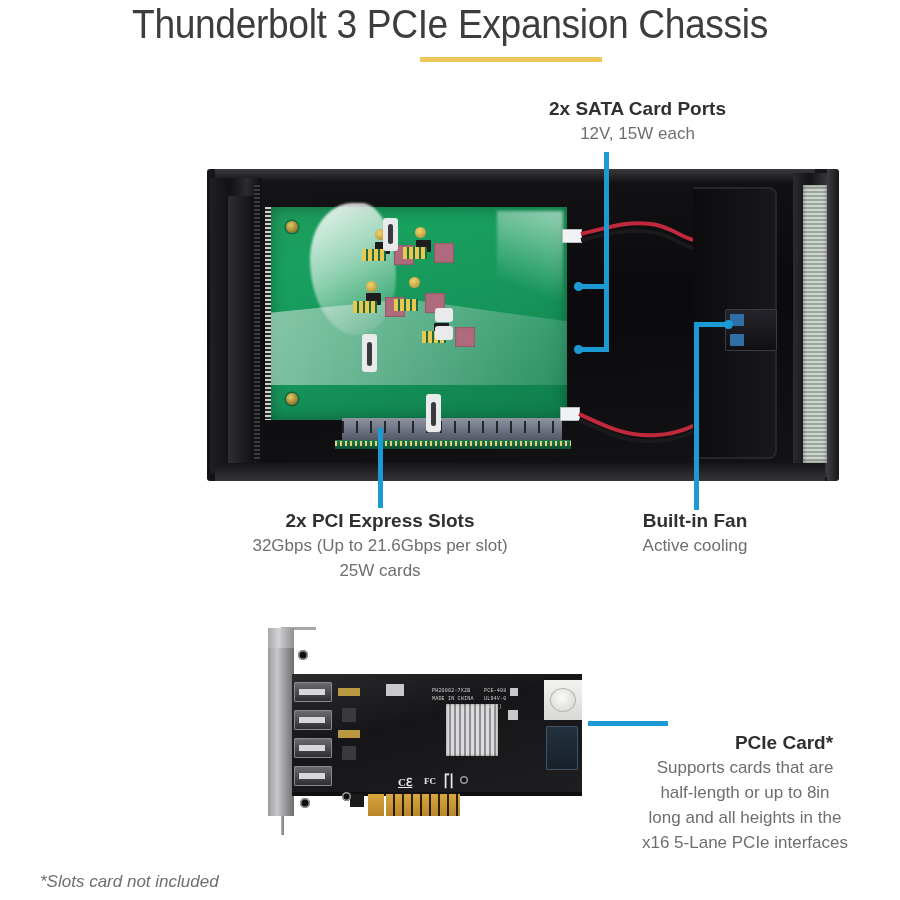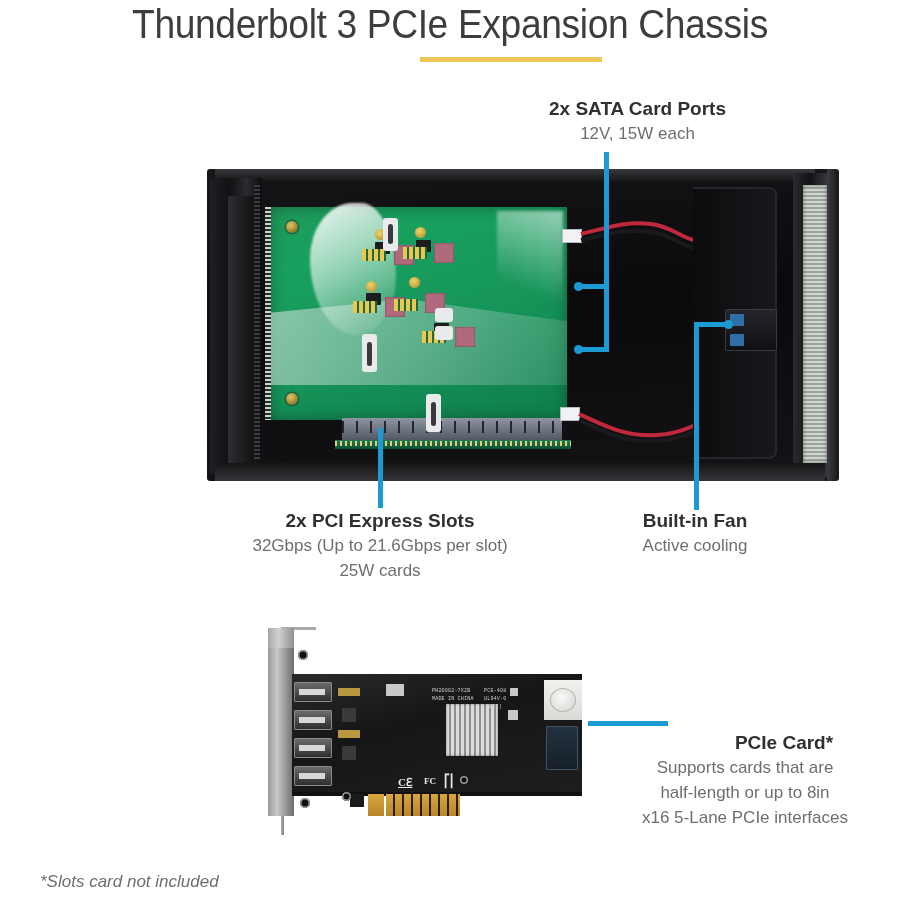--- a/index.html
+++ b/index.html
@@ -514,18 +514,19 @@
 
   <div class="callout ct-center" style="left:580px; top:508px; width:230px;">
     <div class="head">Built-in Fan</div>
     <div class="sub">Active cooling</div>
   </div>
 
   <div class="callout ct-center" style="left:600px; top:710px; width:290px;margin-top:20px;">
     <div class="head" style="text-align:center; margin-left:78px;">PCIe Card*</div>
     <div class="sub">Supports cards that are</div>
     <div class="sub">half-length or up to 8in</div>
+    <div class="sub">long and all heights in the</div>
     <div class="sub">x16 5-Lane PCIe interfaces</div>
   </div>
 
   <div class="footnote">*Slots card not included</div>
 
 </div>
 
 </body></html>

